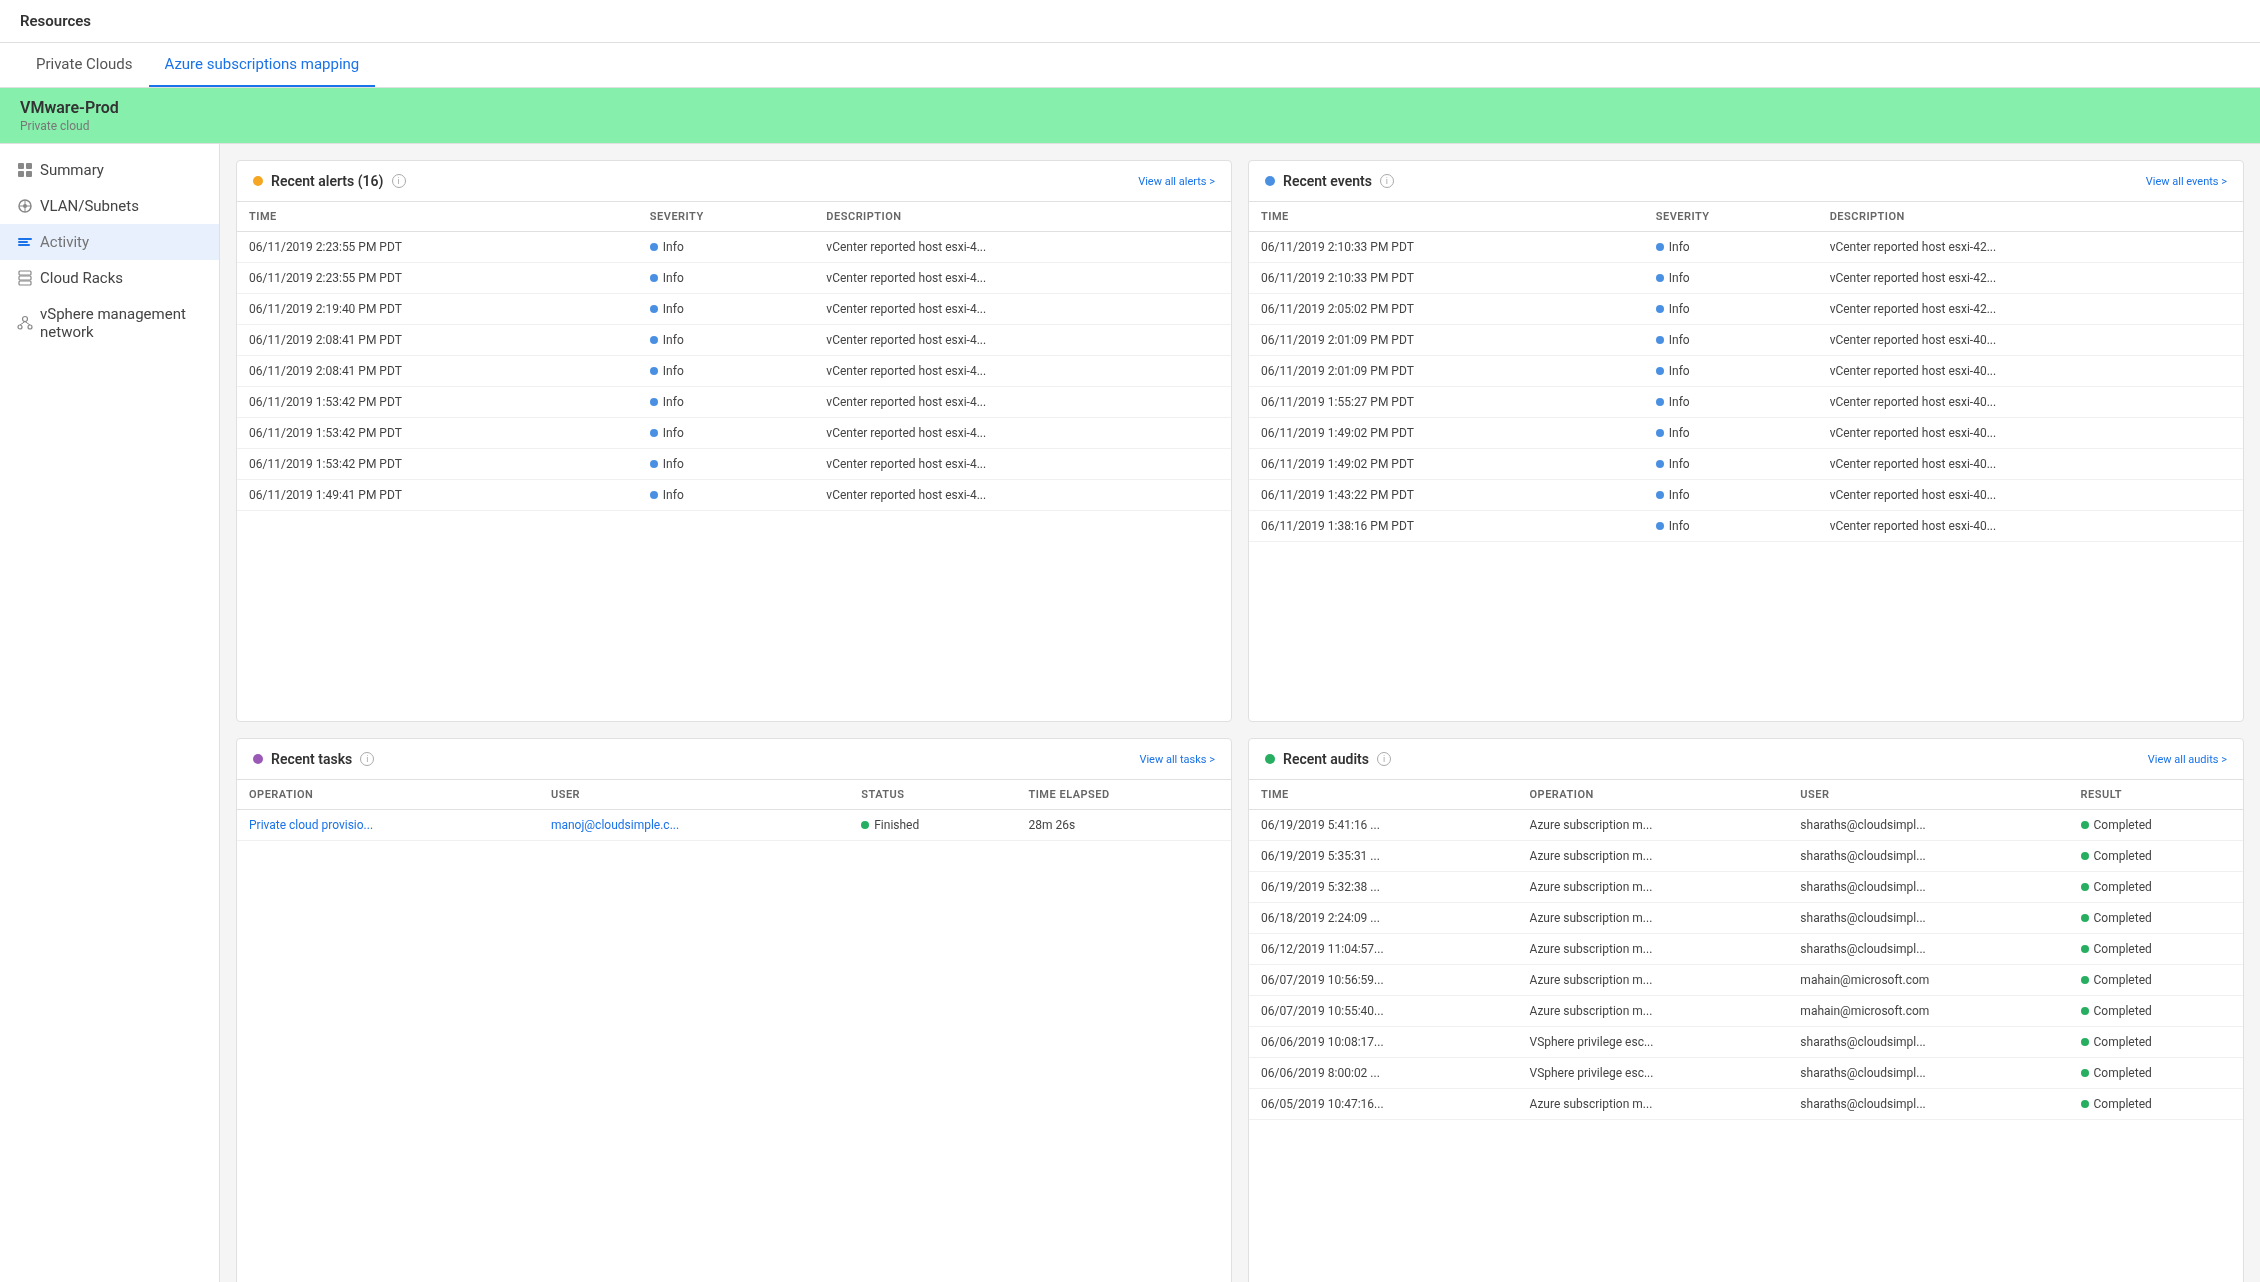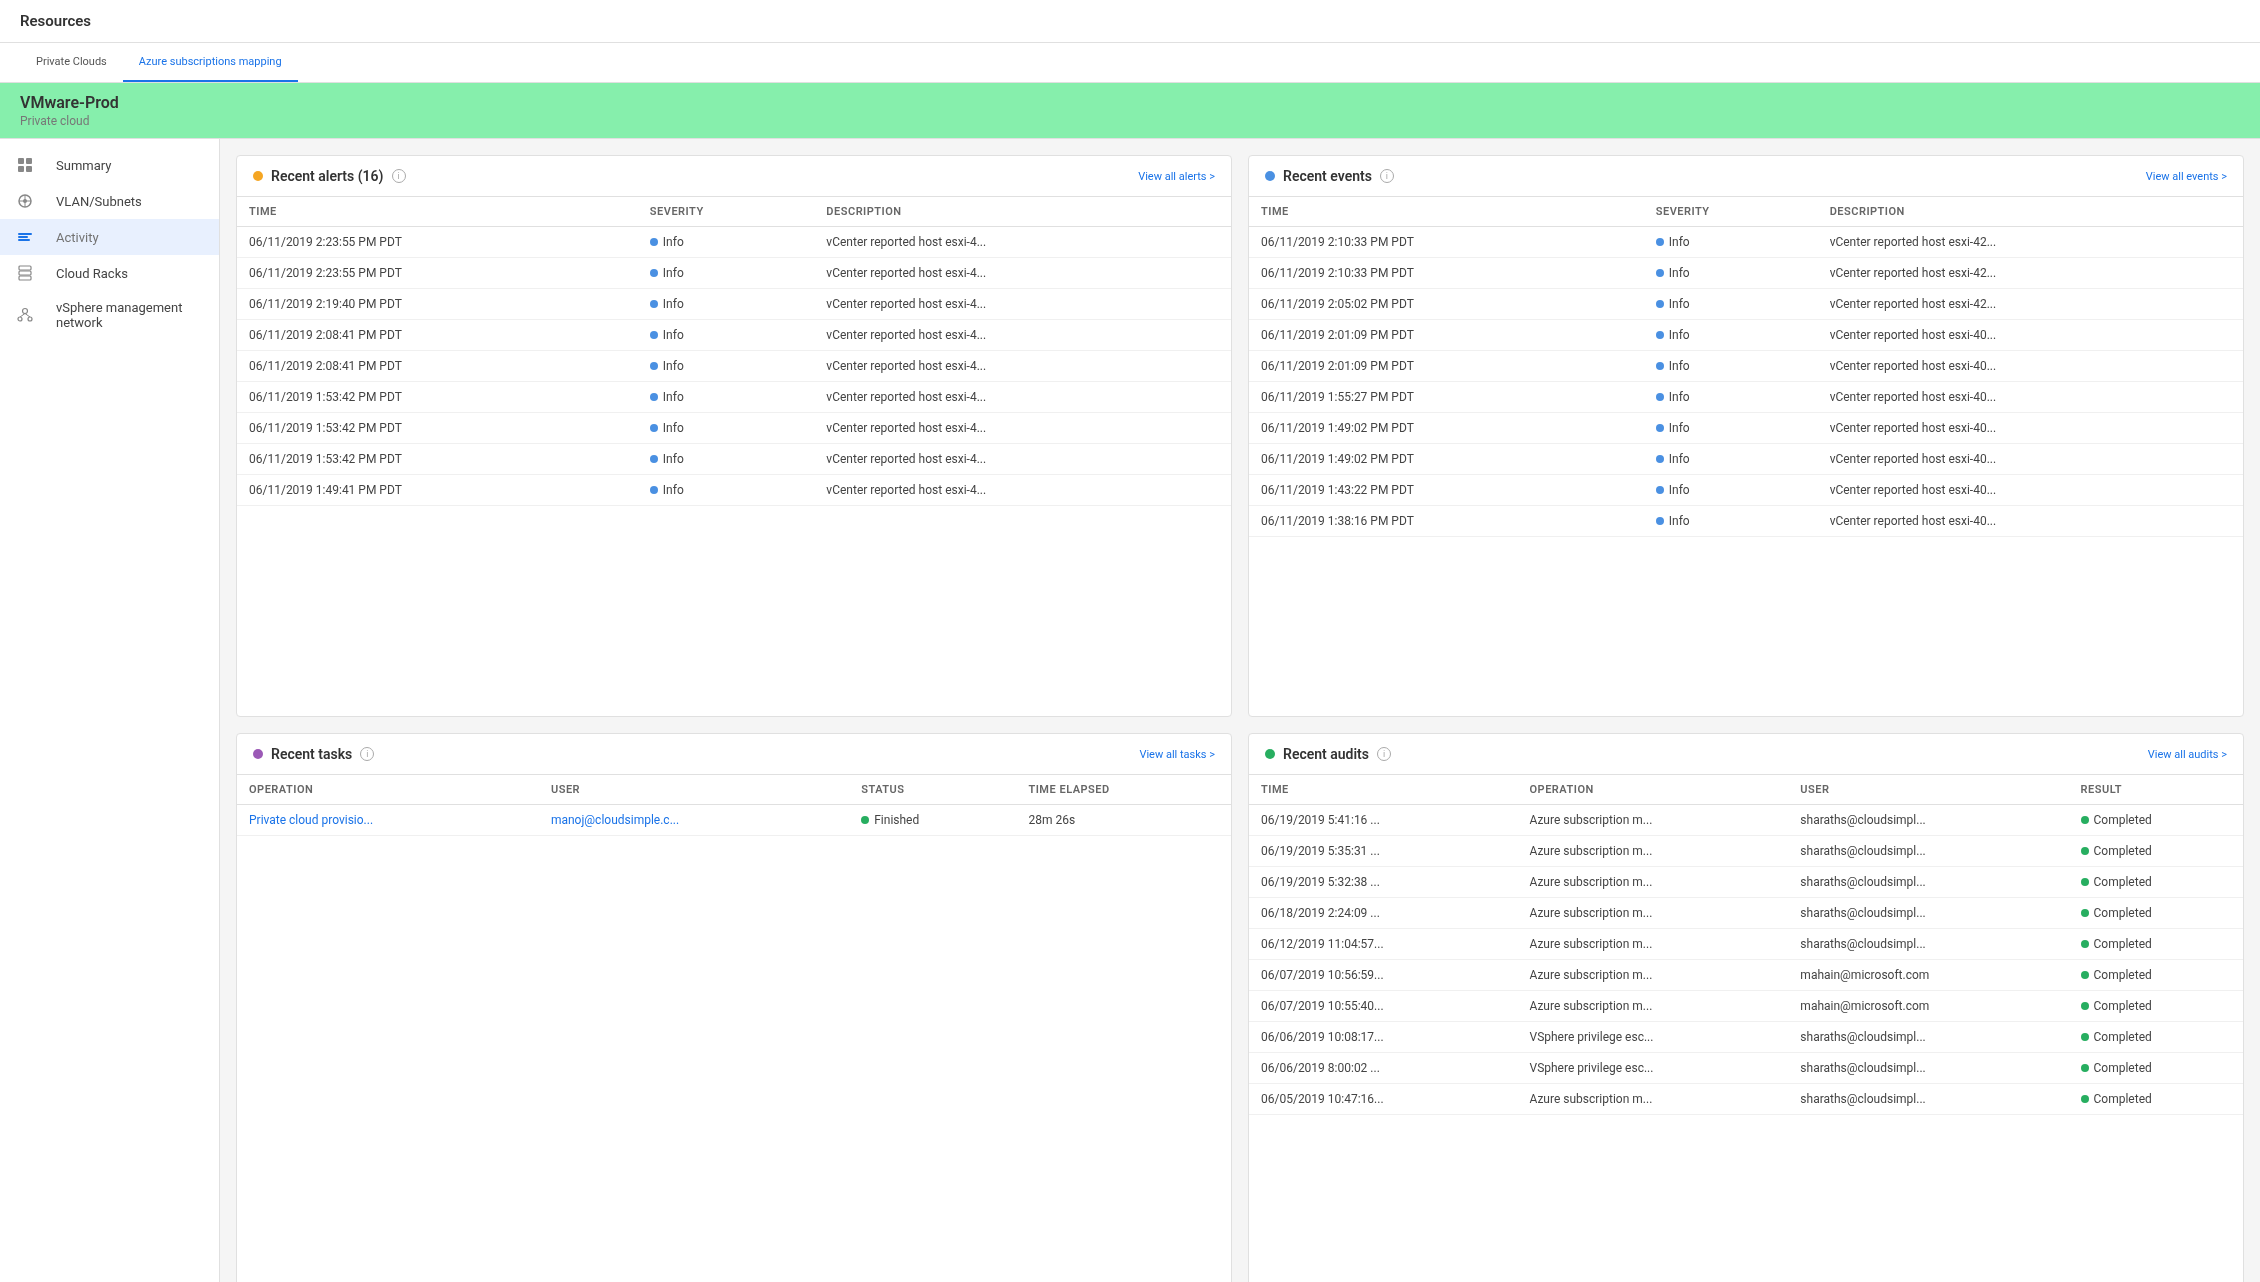--- a/index.html
+++ b/index.html
@@ -2,31 +2,31 @@
 <html><head>
   <meta charset="utf-8">
   <style>
     * { box-sizing: border-box; margin: 0; padding: 0; }
     body { font-family: -apple-system, BlinkMacSystemFont, 'Segoe UI', Roboto, sans-serif; font-size: 13px; color: #333; background: #f5f5f5; }
 
     .top-bar { background: #fff; padding: 12px 20px; border-bottom: 1px solid #e0e0e0; }
     .top-bar h1 { font-size: 15px; font-weight: 600; color: #333; }
 
     .tab-bar { background: #fff; padding: 0 20px; border-bottom: 1px solid #e0e0e0; display: flex; gap: 0; }
-    .tab { padding: 12px 16px; font-size: 11px; cursor: pointer; border-bottom: 2px solid transparent; color: #555; }
+    .tab { padding: 12px 16px; font-size: 15px; cursor: pointer; border-bottom: 2px solid transparent; color: #555; }
     .tab.active { color: #1a73e8; border-bottom-color: #1a73e8; }
 
     .vm-header { background: #86efac; padding: 10px 20px; border-bottom: 1px solid #e0e0e0; }
     .vm-header .vm-name { font-size: 16px; font-weight: 600; color: #333; }
     .vm-header .vm-subtitle { font-size: 12px; color: #777; margin-top: 2px; }
 
     .layout { display: flex; height: calc(100vh - 110px); }
 
     .sidebar { width: 220px; background: #fff; border-right: 1px solid #e0e0e0; padding: 8px 0; flex-shrink: 0; }
-    .sidebar-item { display: flex; align-items: center; gap: 22px; padding: 9px 16px; cursor: pointer; color: #444; font-size: 13px; }
+    .sidebar-item { display: flex; align-items: center; gap: 6px; padding: 9px 16px; cursor: pointer; color: #444; font-size: 15px; }
     .sidebar-item.active { background: #e8f0fe; color: #737373; }
     .sidebar-icon { width: 18px; height: 18px; display: flex; align-items: center; justify-content: center; flex-shrink: 0; }
 
     .main-content { flex: 1; overflow: auto; padding: 16px; display: grid; grid-template-columns: 1fr 1fr; grid-template-rows: auto auto; gap: 16px; }
 
     .panel { background: #fff; border: 1px solid #e0e0e0; border-radius: 4px; display: flex; flex-direction: column; overflow: hidden; }
     .panel-header { padding: 12px 16px; display: flex; align-items: center; gap: 8px; border-bottom: 1px solid #e0e0e0; flex-shrink: 0; }
     .panel-title { font-size: 14px; font-weight: 600; color: #333; }
     .panel-dot { width: 10px; height: 10px; border-radius: 50%; flex-shrink: 0; }
     .dot-orange { background: #f5a623; }

